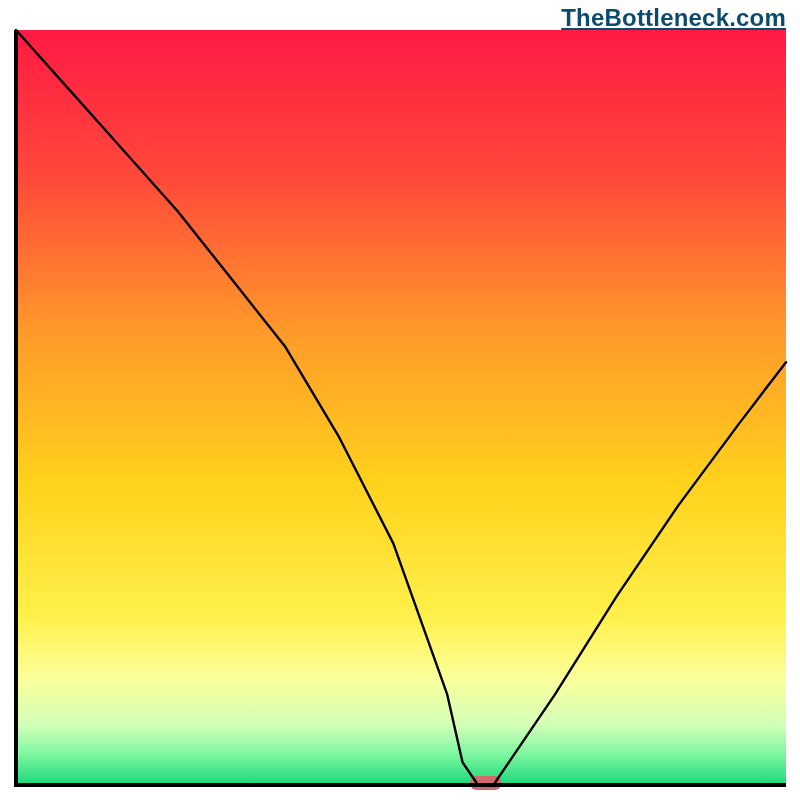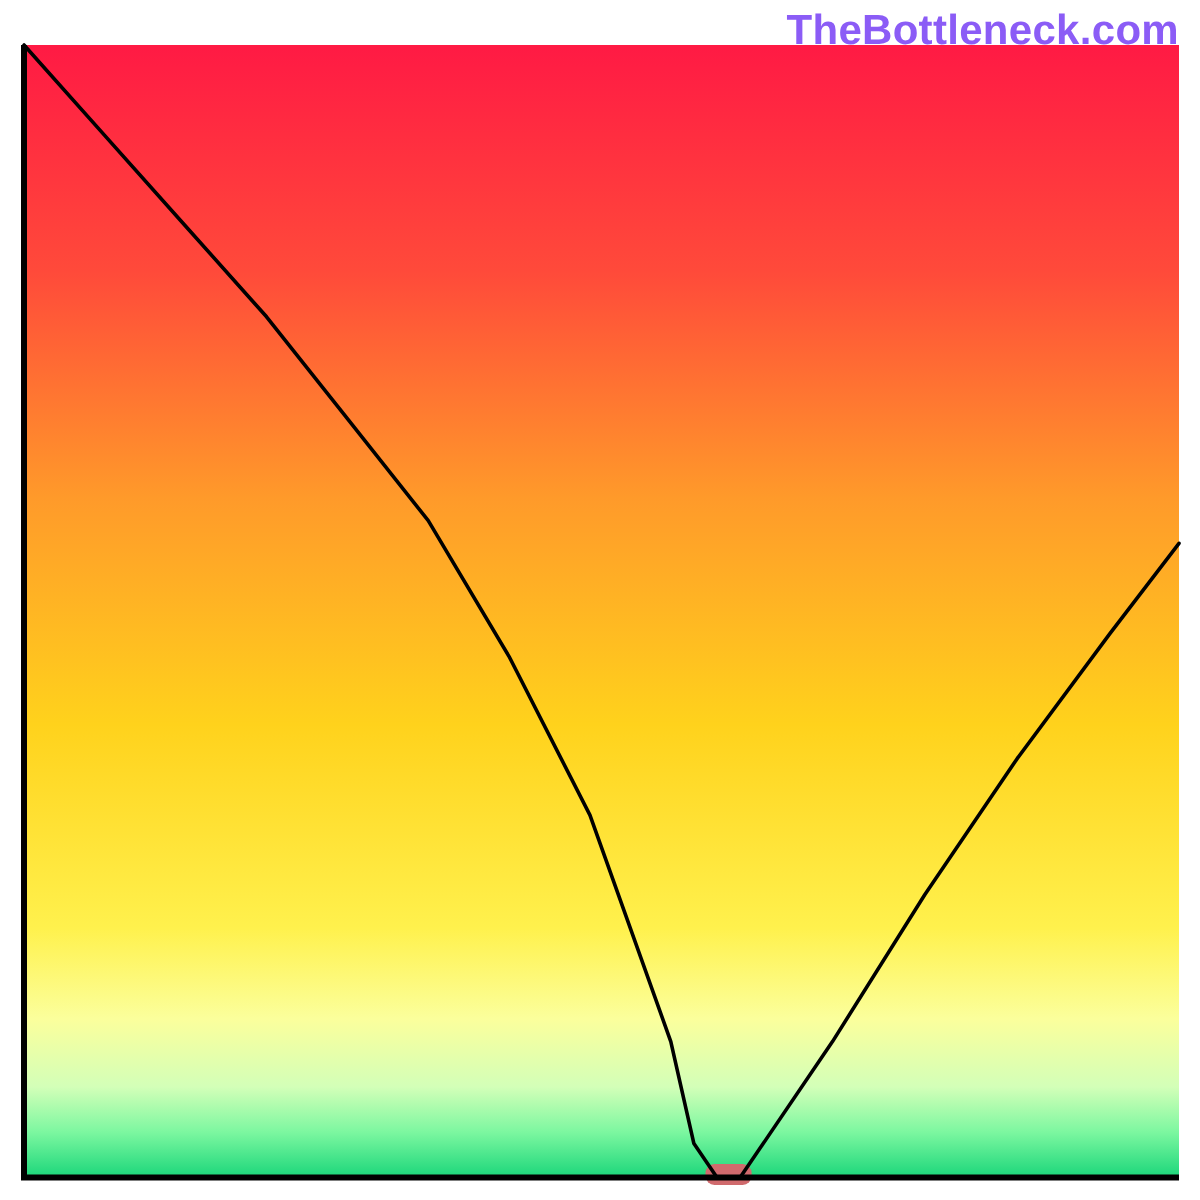--- a/index.html
+++ b/index.html
@@ -12,24 +12,25 @@
   }
   .container {
     position: relative;
     width: 800px;
     height: 800px;
   }
   .watermark {
     position: absolute;
     top: 4px;
     right: 14px;
-    font-size: 28px;
+    font-size: 24px;
     font-weight: 600;
-    color: #8b5cf6;
+    color: #0c4a6e;
     letter-spacing: 0.2px;
+    text-decoration: underline;
   }
   svg.chart {
     position: absolute;
     top: 0;
     left: 0;
   }
 </style>
 </head>
 <body>
 

